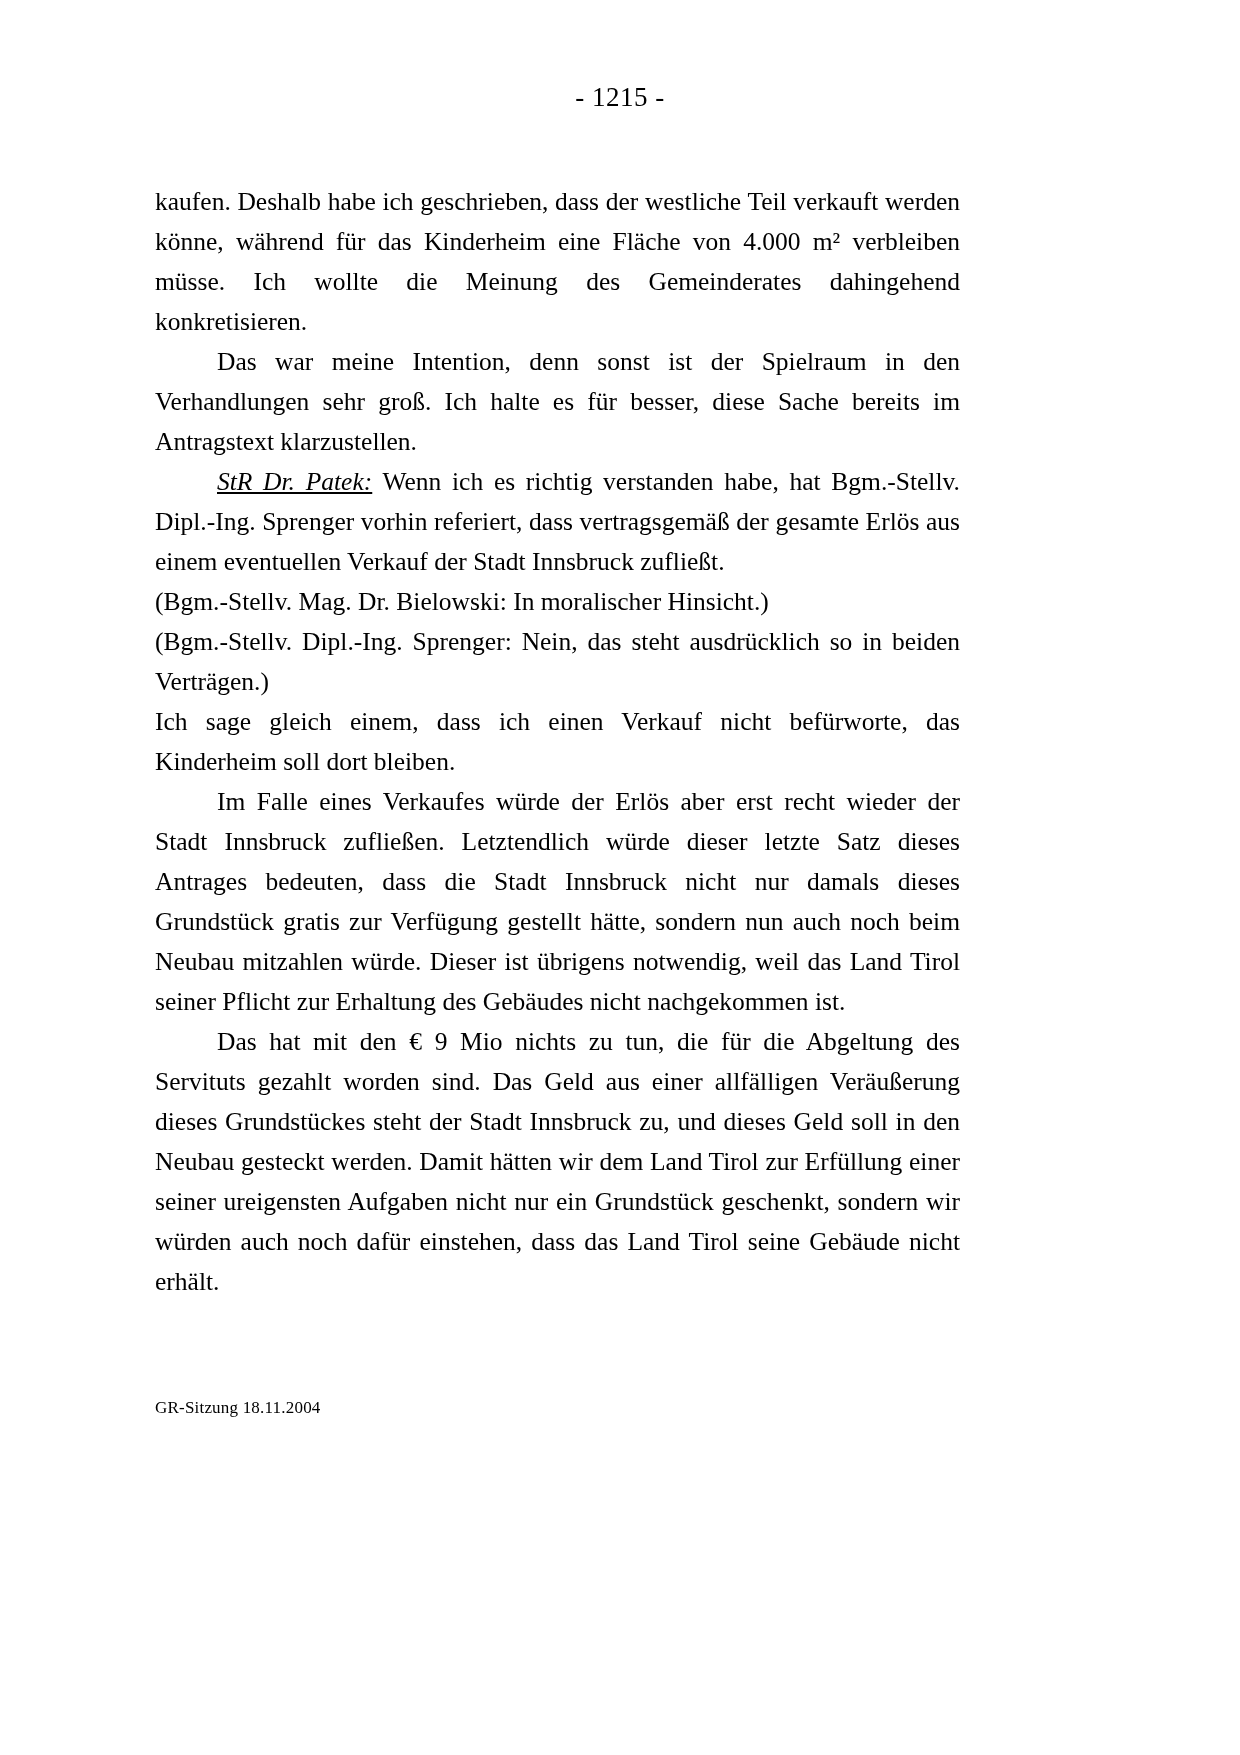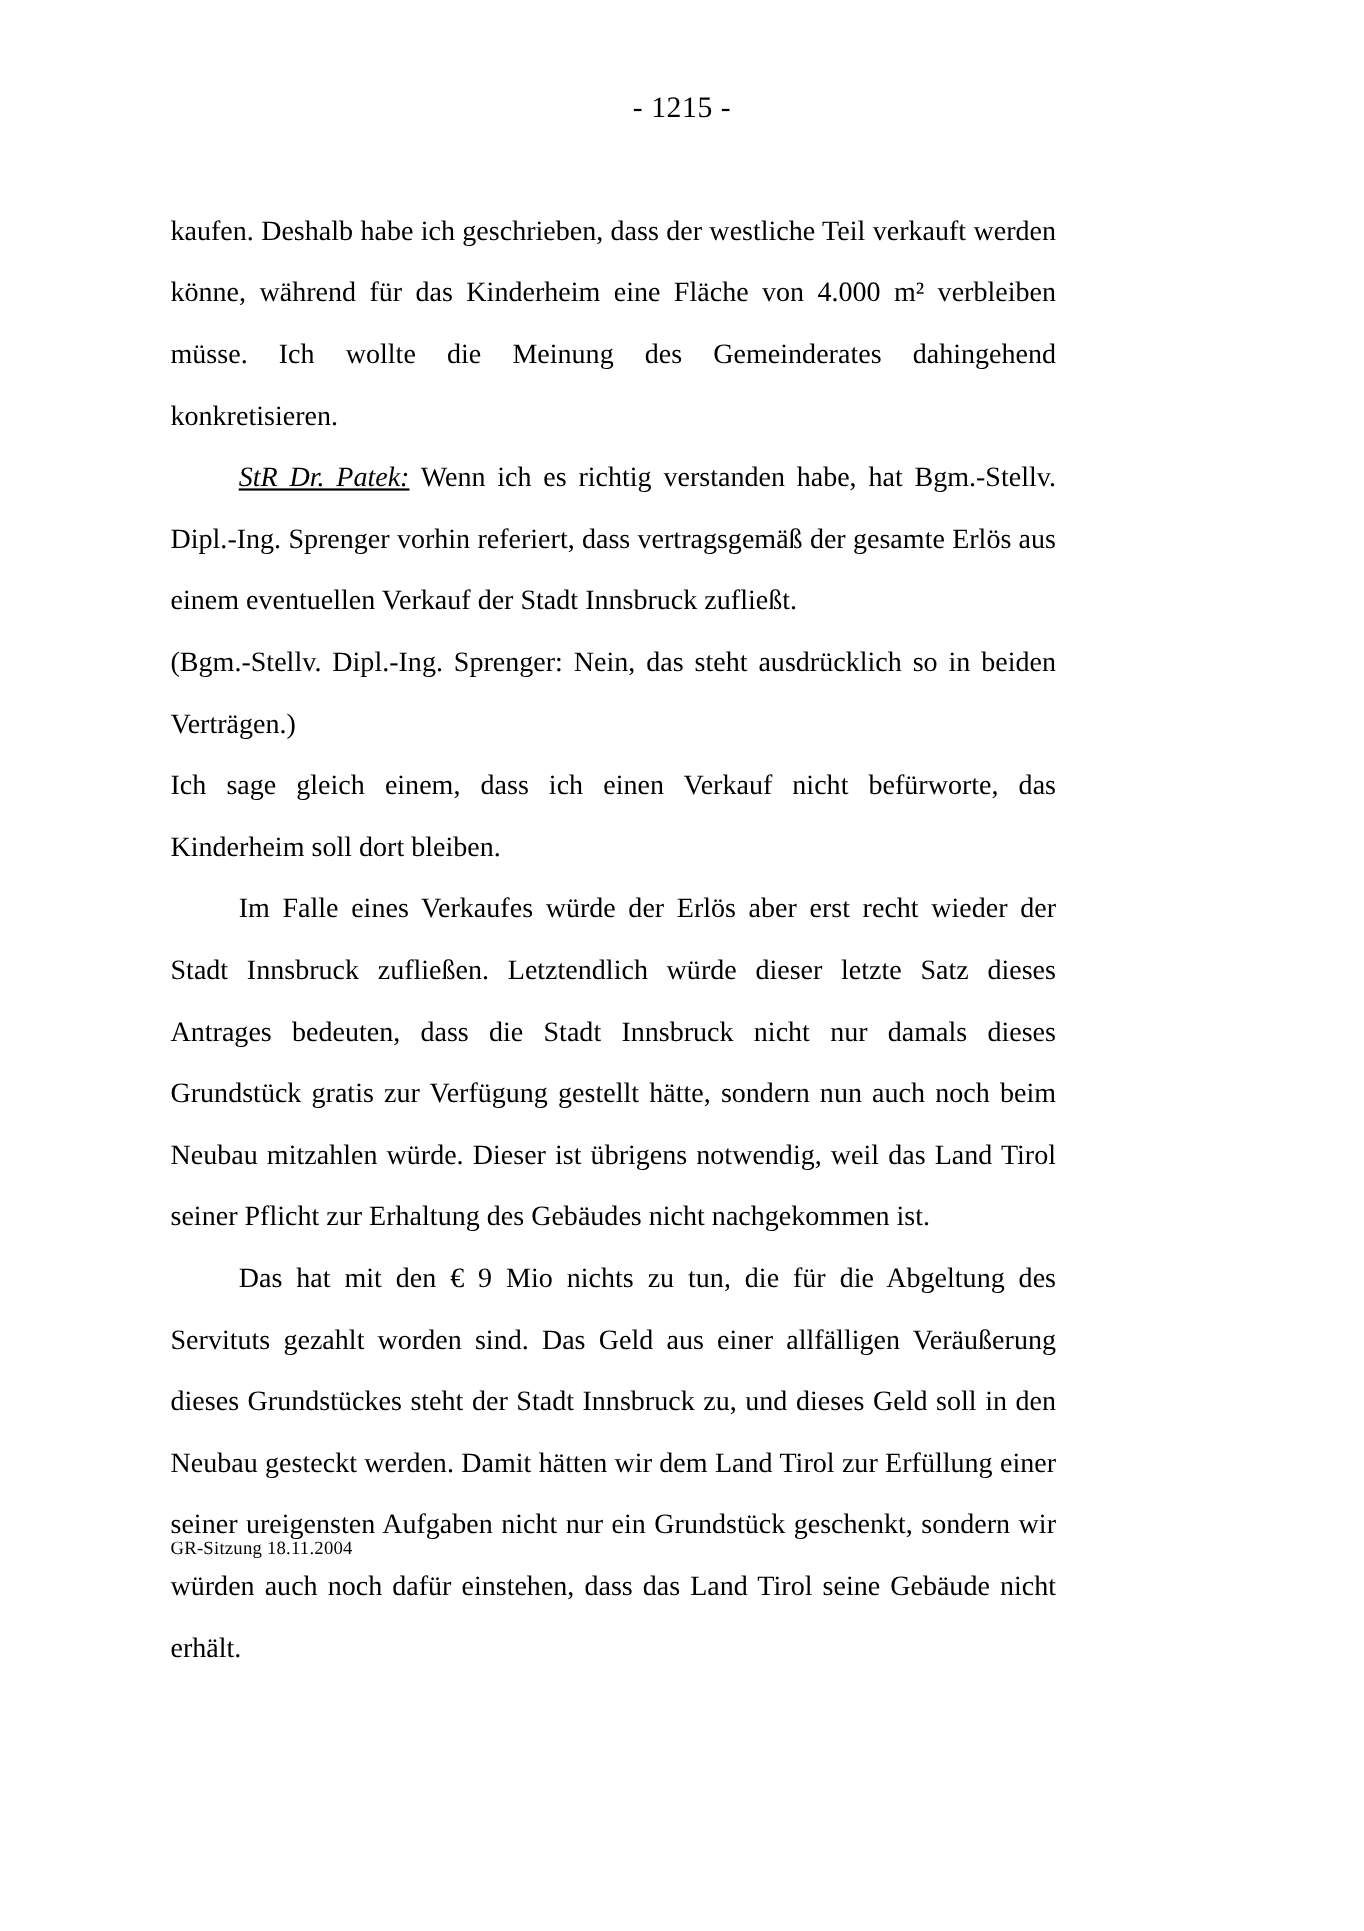--- a/index.html
+++ b/index.html
@@ -30,21 +30,21 @@
     text-align: center;
     font-size: 27px;
     letter-spacing: 0.5px;
   }
   .body-text {
     position: absolute;
     top: 182px;
     left: 155px;
     width: 805px;
     font-size: 25.5px;
-    line-height: 56px;
+    line-height: 40px;
     text-align: justify;
     text-justify: inter-word;
   }
   .para {
     margin: 0;
     text-indent: 0;
   }
   .para.indent {
     text-indent: 62px;
   }
@@ -62,21 +62,23 @@
 </style>
 </head>
 <body>
 
 <div class="page">
 
   <div class="page-number">- 1215 -</div>
 
   <div class="body-text">
     <p class="para">kaufen. Deshalb habe ich geschrieben, dass der westliche Teil verkauft werden könne, während für das Kinderheim eine Fläche von 4.000 m² verbleiben müsse. Ich wollte die Meinung des Gemeinderates dahingehend konkretisieren.</p>
+    <p class="para indent">Das war meine Intention, denn sonst ist der Spielraum in den Verhandlungen sehr groß. Ich halte es für besser, diese Sache bereits im Antragstext klarzustellen.</p>
     <p class="para indent"><span class="speaker">StR Dr. Patek:</span><span> Wenn ich es richtig verstanden habe, hat Bgm.-Stellv. Dipl.-Ing. Sprenger vorhin referiert, dass vertragsgemäß der gesamte Erlös aus einem eventuellen Verkauf der Stadt Innsbruck zufließt.</span></p>
+    <p class="para">(Bgm.-Stellv. Mag. Dr. Bielowski: In moralischer Hinsicht.)</p>
     <p class="para">(Bgm.-Stellv. Dipl.-Ing. Sprenger: Nein, das steht ausdrücklich so in beiden Verträgen.)</p>
     <p class="para">Ich sage gleich einem, dass ich einen Verkauf nicht befürworte, das Kinderheim soll dort bleiben.</p>
     <p class="para indent">Im Falle eines Verkaufes würde der Erlös aber erst recht wieder der Stadt Innsbruck zufließen. Letztendlich würde dieser letzte Satz dieses Antrages bedeuten, dass die Stadt Innsbruck nicht nur damals dieses Grundstück gratis zur Verfügung gestellt hätte, sondern nun auch noch beim Neubau mitzahlen würde. Dieser ist übrigens notwendig, weil das Land Tirol seiner Pflicht zur Erhaltung des Gebäudes nicht nachgekommen ist.</p>
     <p class="para indent">Das hat mit den € 9 Mio nichts zu tun, die für die Abgeltung des Servituts gezahlt worden sind. Das Geld aus einer allfälligen Veräußerung dieses Grundstückes steht der Stadt Innsbruck zu, und dieses Geld soll in den Neubau gesteckt werden. Damit hätten wir dem Land Tirol zur Erfüllung einer seiner ureigensten Aufgaben nicht nur ein Grundstück geschenkt, sondern wir würden auch noch dafür einstehen, dass das Land Tirol seine Gebäude nicht erhält.</p>
   </div>
 
   <div class="footer">GR-Sitzung 18.11.2004</div>
 
 </div>
 

